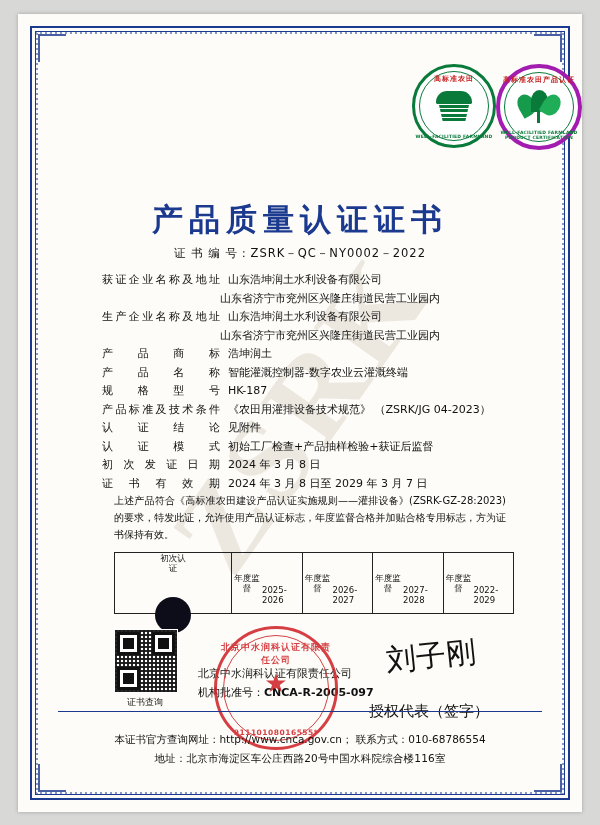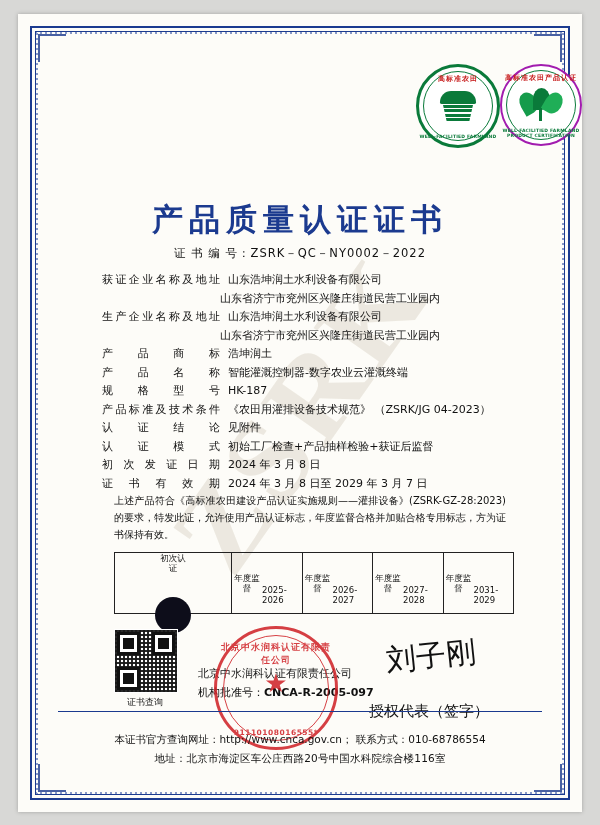--- a/index.html
+++ b/index.html
@@ -49,21 +49,21 @@
   .wm-text{
     font-size:120px;font-weight:bold;color:#d9d2c4;opacity:.45;
     transform:rotate(-55deg);letter-spacing:6px;
     font-family:"Liberation Serif",serif;
   }
 
   
   .logos{position:absolute;top:50px;left:0;width:100%;display:flex;justify-content:flex-end;}
   .logo{width:78px;height:78px;border-radius:50%;position:relative;}
   .logo1{border:3px solid #0a7a3a;background:#fff;}
-  .logo2{border:2px solid #a21caf;background:#fff;}
+  .logo2{border:4px solid #a21caf;background:#fff;}
   .logo-ring{
     position:absolute;inset:4px;border-radius:50%;border:1px solid #0a7a3a;
   }
   .logo-top{
     position:absolute;top:7px;left:0;width:100%;text-align:center;
     font-size:7px;color:#c81f1f;font-weight:bold;letter-spacing:1px;
   }
   .logo-bottom{
     position:absolute;bottom:6px;left:0;width:100%;text-align:center;
     font-size:4.5px;color:#0a7a3a;font-weight:bold;letter-spacing:.2px;
@@ -297,21 +297,21 @@
     <div class="bx bx-rest">
       <div class="bx-lbl">年度监督</div>
       <div class="bx-body">2026-2027</div>
     </div>
     <div class="bx bx-rest">
       <div class="bx-lbl">年度监督</div>
       <div class="bx-body">2027-2028</div>
     </div>
     <div class="bx bx-rest">
       <div class="bx-lbl">年度监督</div>
-      <div class="bx-body">2031-2029</div>
+      <div class="bx-body">2022-2029</div>
     </div>
   </div>
 
   <div class="qr">
     <div class="qr-grid"></div>
     <div class="qr-eye" style="left:2px;top:2px;">
         <i></i>
       </div>
     <div class="qr-eye" style="right:2px;top:2px;">
         <i></i>

